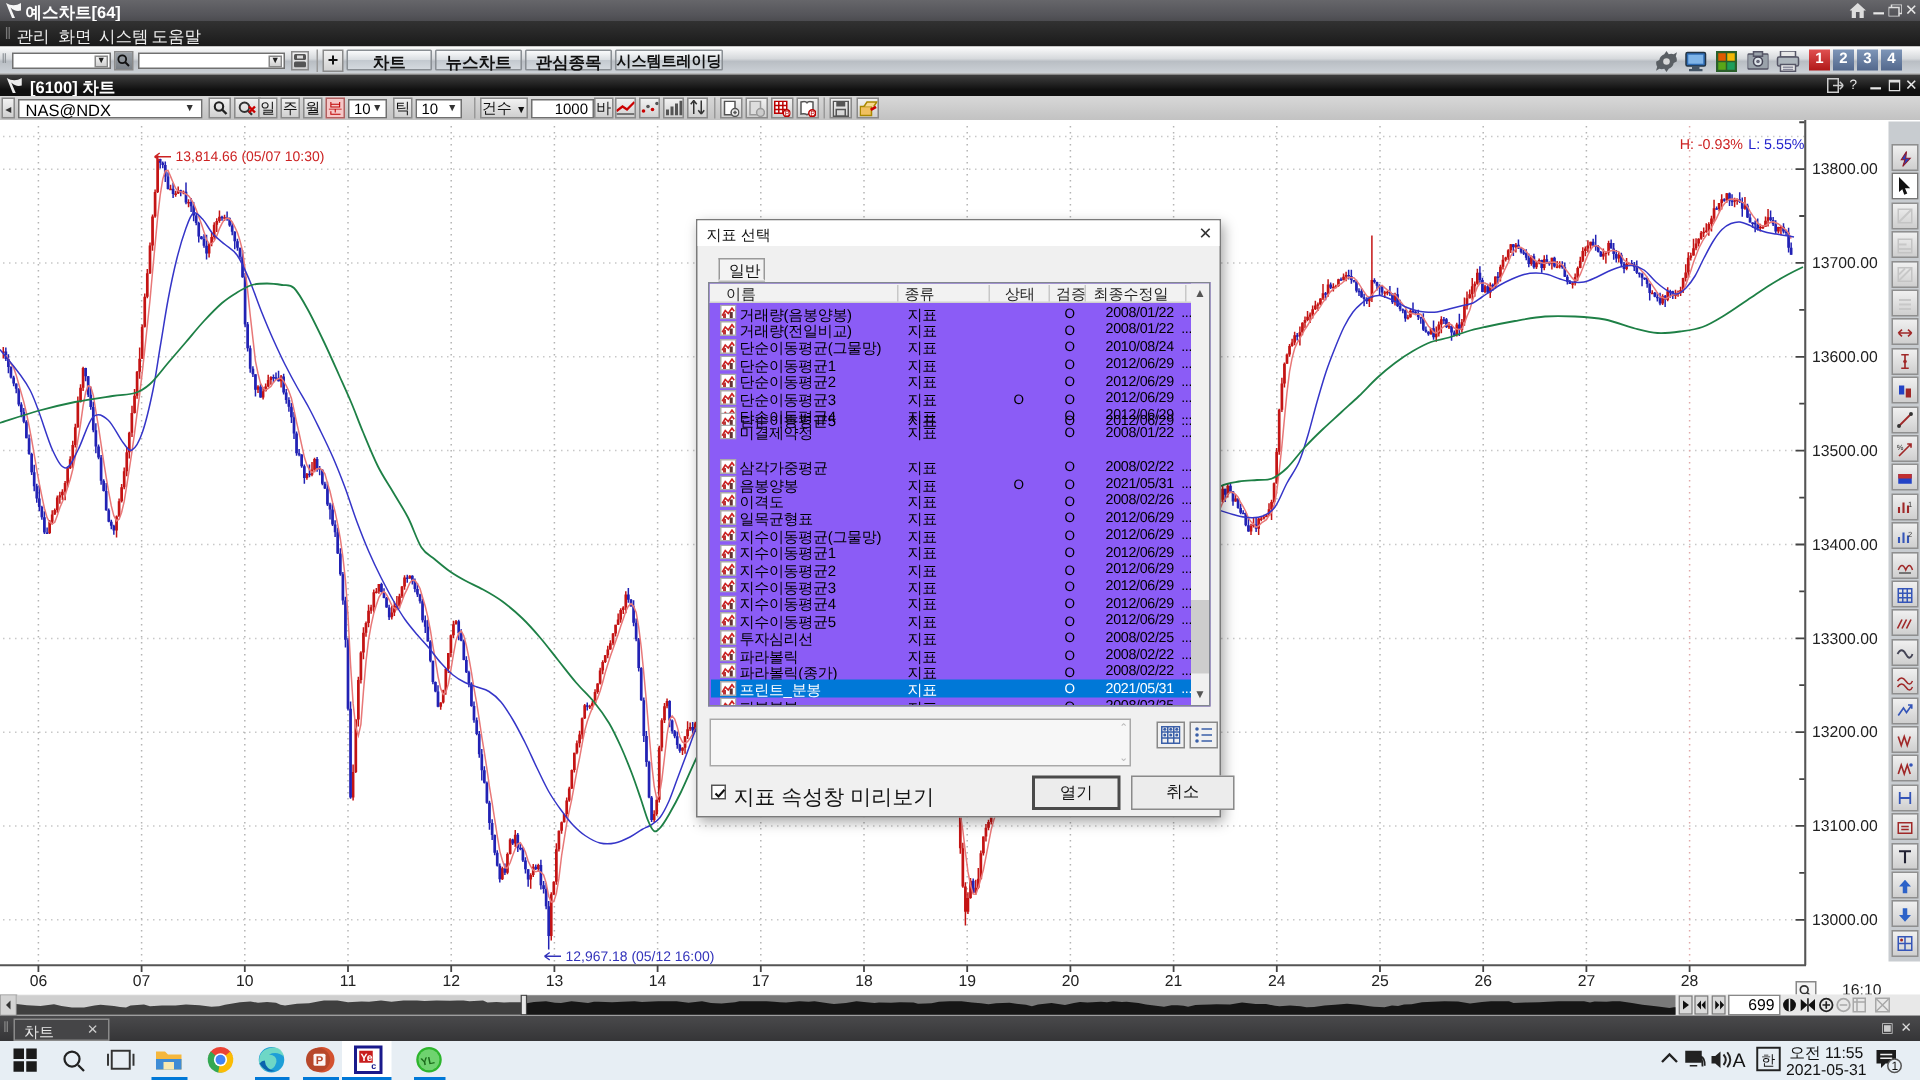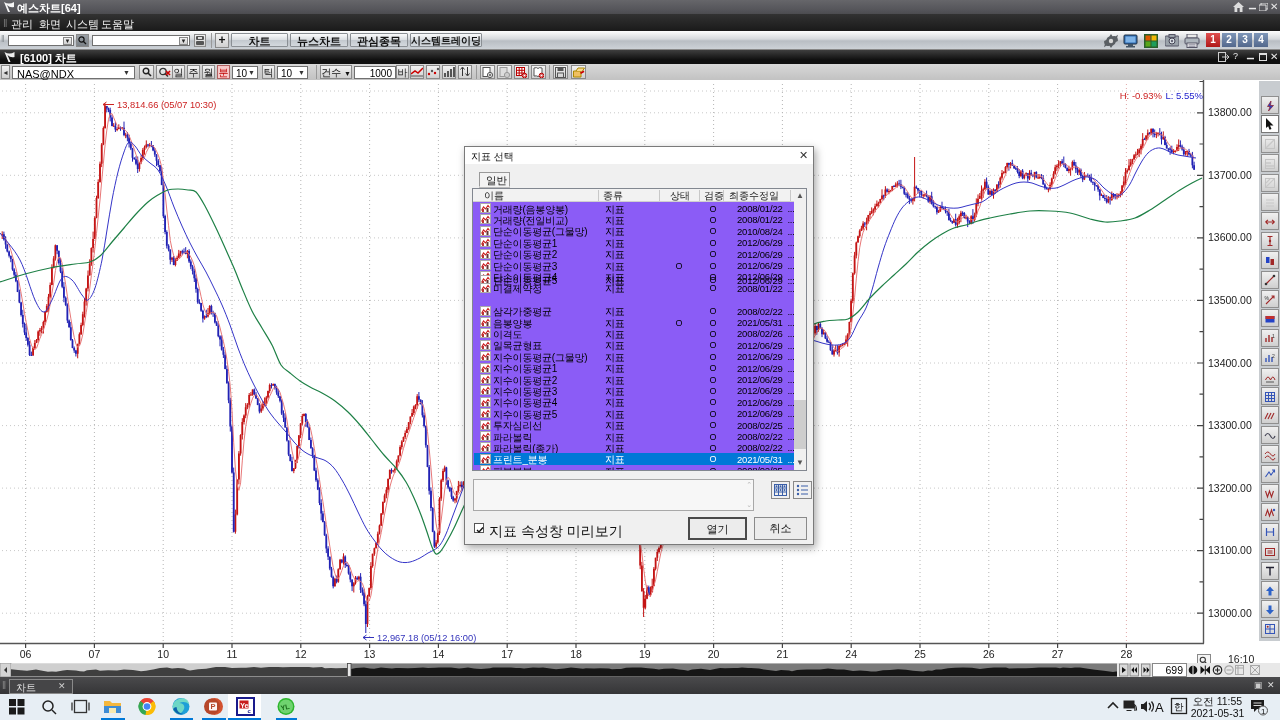--- a/index.html
+++ b/index.html
@@ -794,14 +794,14 @@
           </g>
           <g stroke="#3a5fa8">
             <path d="M5 2 h7 M5 6 h7 M5 10 h7"></path>
           </g>
         </svg></div>
 <div class="abs" style="left:9px;top:376px;width:10px;height:10px;background:#fff;border:1px solid #555"><svg width="8" height="8" style="margin:0.5px">
           <path d="M1 4 L3 6 L7 1.5" stroke="#111" stroke-width="1.4" fill="none"></path>
         </svg></div>
 <span class="abs" style="left:24px;top:376px;font-size:14px;color:#111">지표 속성창 미리보기</span>
 <div class="abs" style="left:223px;top:370px;width:59px;height:23px;background:#ececec;border:2px solid #4a4a4a;font-size:11px;text-align:center;line-height:21px;color:#111">열기</div>
-<div class="abs" style="left:289px;top:370px;width:53px;height:23px;background:#ececec;border:1px solid #8a8a8a;font-size:11px;text-align:center;line-height:21px;color:#111">취소</div>
+<div class="abs" style="left:289px;top:370px;width:69px;height:23px;background:#ececec;border:1px solid #8a8a8a;font-size:11px;text-align:center;line-height:21px;color:#111">취소</div>
 </div>
   </div>
 </body></html>

